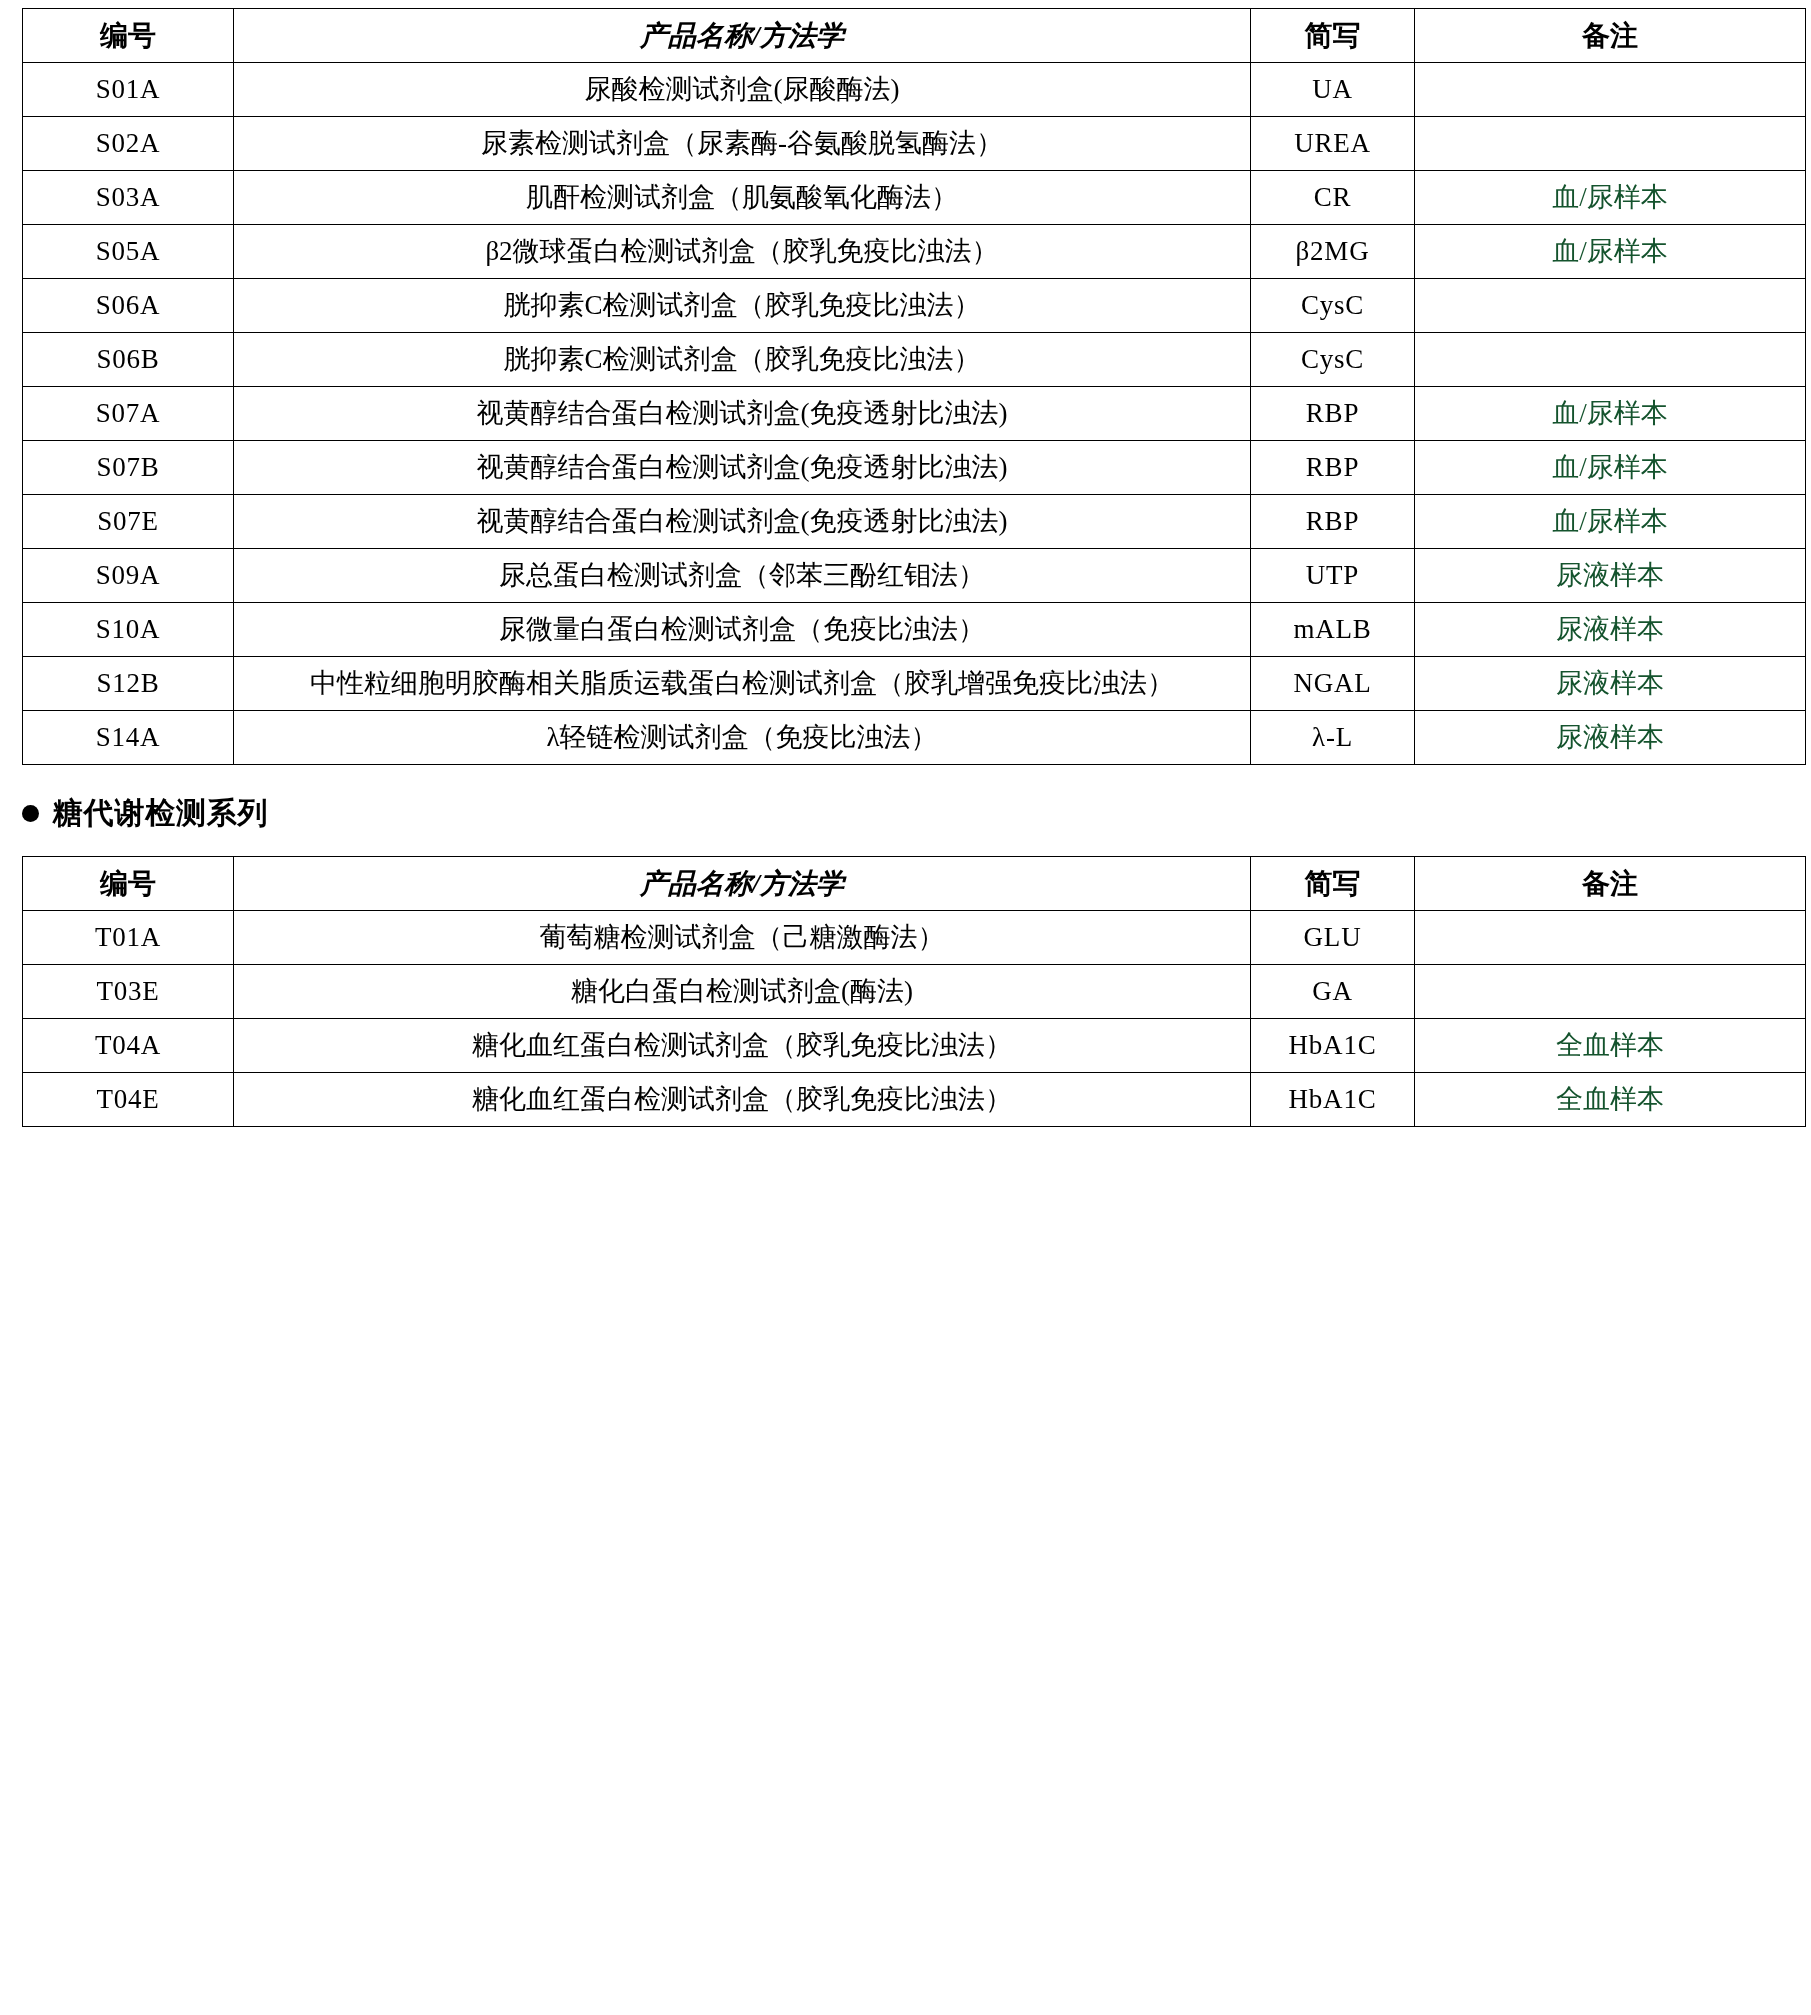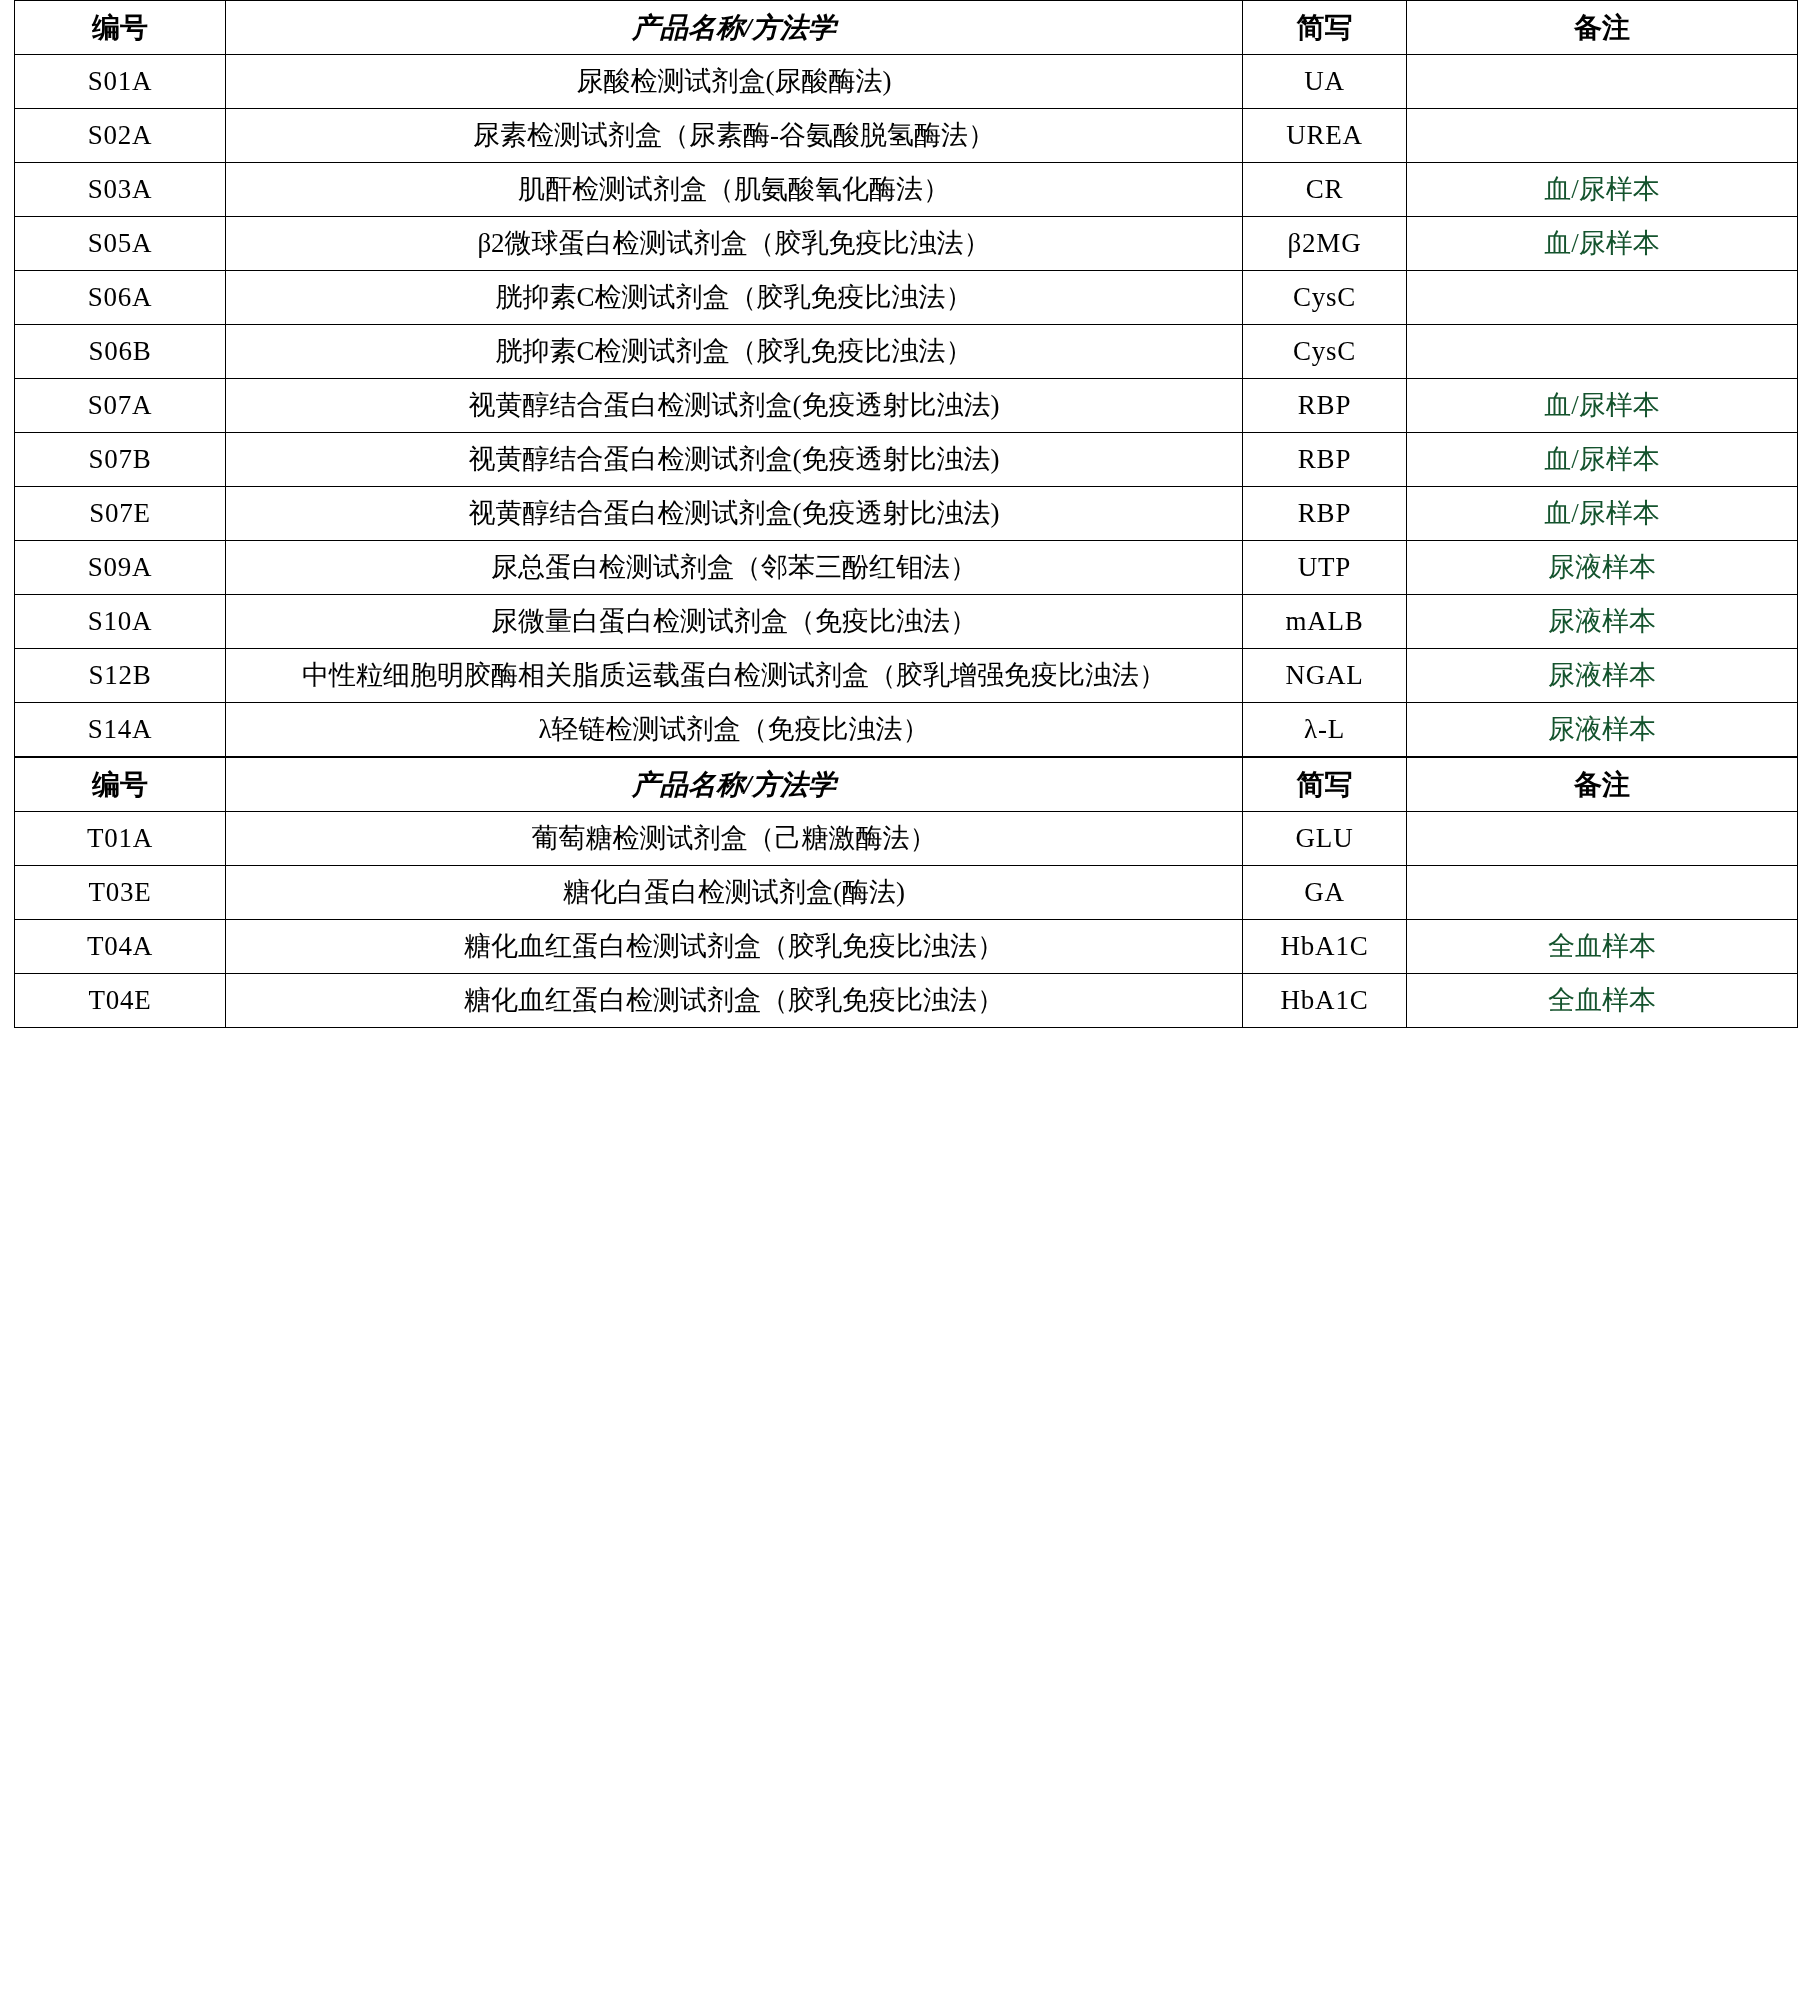--- a/index.html
+++ b/index.html
@@ -16,21 +16,21 @@
     width: 1812px;
     min-height: 2015px;
     position: relative;
     box-sizing: border-box;
     padding: 0 14px;
   }
   table.spec {
     width: 1783px;
     border-collapse: collapse;
     table-layout: fixed;
-    margin: 0;
+    margin: 8px;
   }
   table.spec td, table.spec th {
     border: 1.6px solid #000000;
     padding: 0 6.3px;
     text-align: center;
     vertical-align: middle;
     font-size: 27px;
     line-height: 1.25;
     font-weight: normal;
   }
@@ -174,20 +174,24 @@
       </tr>
       <tr>
         <td class="code-cell">S14A</td>
         <td class="name-cell">λ轻链检测试剂盒（免疫比浊法）</td>
         <td class="abbr-cell">λ-L</td>
         <td class="note-cell">尿液样本</td>
       </tr>
     </tbody>
   </table>
 
+  <div class="section-head">
+    <span class="bullet"></span>
+    <span>糖代谢检测系列</span>
+  </div>
 
   <table class="spec">
     <colgroup>
       <col class="c-code">
         <col class="c-name">
         <col class="c-abbr">
         <col class="c-note">
     </colgroup>
     <thead>
       <tr>

